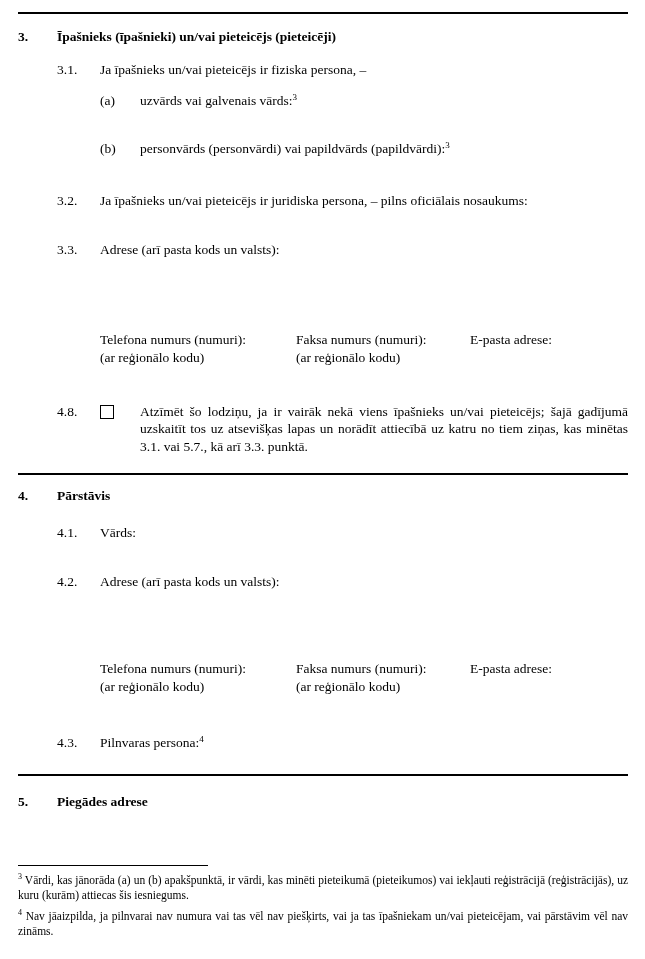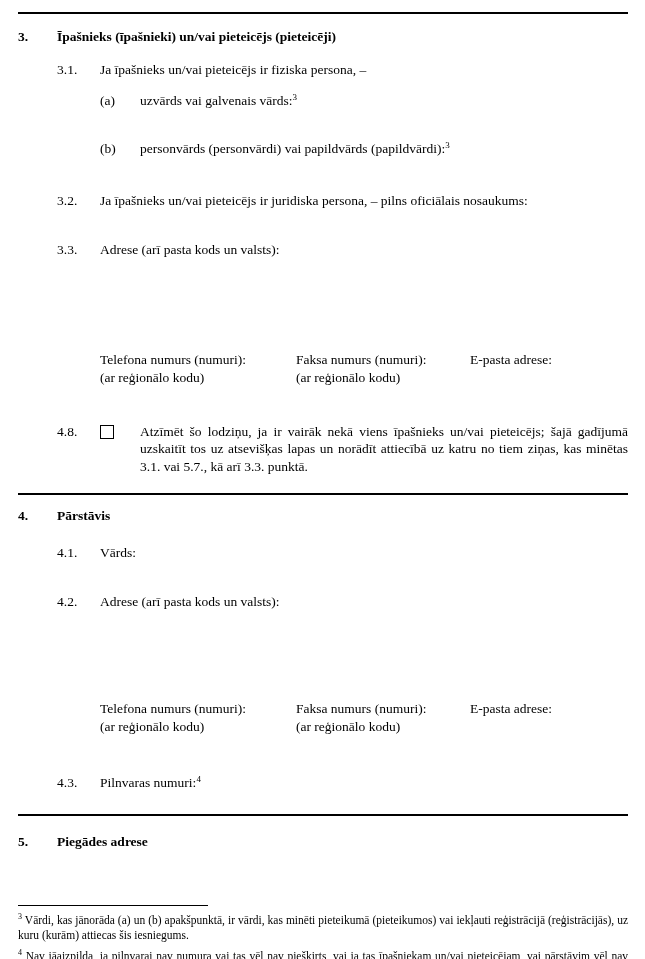--- a/index.html
+++ b/index.html
@@ -43,21 +43,21 @@
   .m-rule4 { margin-top: 17px; }
 
   
   .m-41 { margin-top: 19px; }
   .m-42 { margin-top: 31px; }
   .m-contact4 { margin-top: 70px; }
   .m-43 { margin-top: 38px; }
   .m-rule5 { margin-top: 22px; }
   .m-5head { margin-top: 17px; }
 
-  .contact-cols { display: flex; margin-top: 20px; }
+  .contact-cols { display: flex; }
   .contact-col-phone { width: 196px; flex: 0 0 196px; }
   .contact-col-fax { width: 174px; flex: 0 0 174px; }
   .contact-col-email { flex: 1 1 auto; }
 
   .checkbox-cell { width: 40px; flex: 0 0 40px; padding-top: 2px; }
   .checkbox {
     display: inline-block;
     width: 14px;
     height: 14px;
     border: 1.5px solid #000;
@@ -179,21 +179,21 @@
       </span>
       <span class="contact-col-email">
         <span>E-pasta adrese:</span>
       </span>
     </span>
   </div>
 
   <div class="row m-43">
     <span class="sec-num"></span>
     <span class="sub-num">4.3.</span>
-    <span class="content"><span>Pilnvaras numuri:</span><sup>4</sup></span>
+    <span class="content"><span>Pilnvaras persona:</span><sup>4</sup></span>
   </div>
 
   <hr class="rule m-rule5">
 
   <div class="row m-5head">
     <span class="sec-num bold">5.</span>
     <span class="bold content">Piegādes adrese</span>
   </div>
 
   <hr class="footnote-sep">

